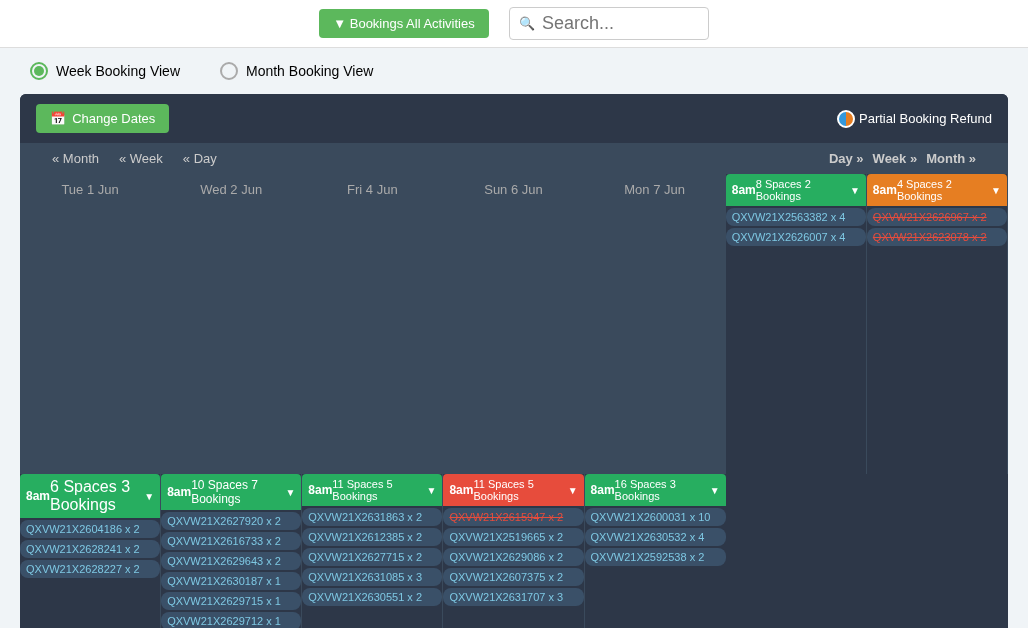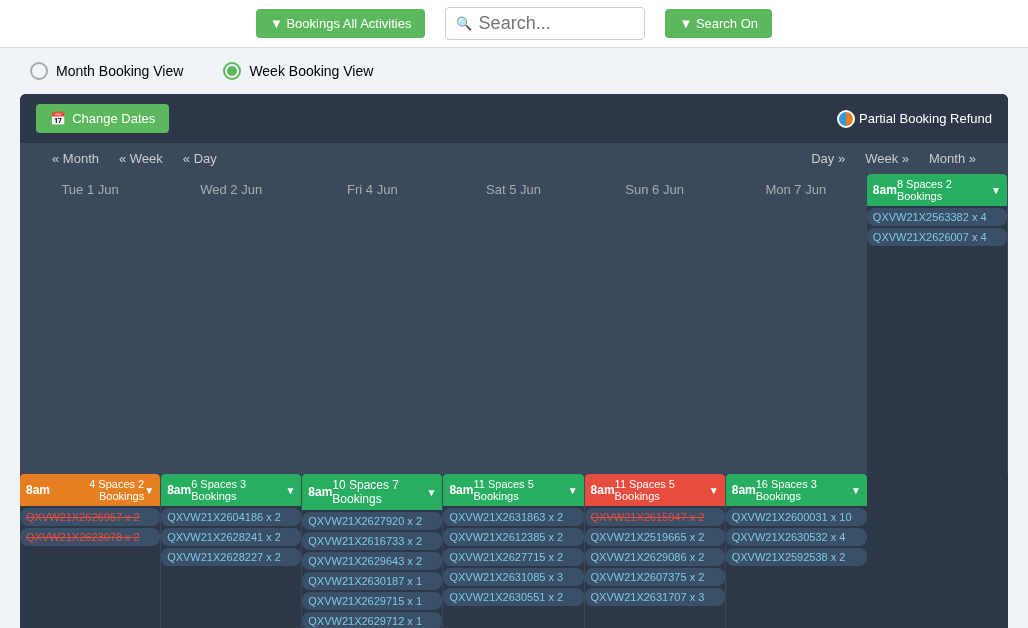--- a/index.html
+++ b/index.html
@@ -134,21 +134,22 @@
     }
     .cal-nav a {
       color: #ccc;
       text-decoration: none;
       font-size: 13px;
       cursor: pointer;
     }
     .cal-nav-right {
       margin-left: auto;
       display: flex;
-      gap: 20px;
+      gap: 9px;
+      font-weight: bold;
     }
 
     
     .cal-grid {
       display: grid;
       grid-template-columns: repeat(7, 1fr);
       background: #2d3748;
     }
 
     
@@ -215,31 +216,30 @@
   </style>
 </head>
 <body>
 
 <div class="top-bar">
   <button class="btn-green">▼ Bookings All Activities</button>
   <div class="search-bar">
     <span class="search-icon">🔍</span>
     <input type="text" placeholder="Search..." style="">
   </div>
-  <button class="btn-green">▼ Search On</button>
 </div>
 
 <div class="view-selector">
+  <label class="radio-label">
+    <div class="radio-circle active"></div>
+    <span>Week Booking View</span>
+  </label>
   <label class="radio-label">
     <div class="radio-circle inactive"></div>
     <span>Month Booking View</span>
-  </label>
-  <label class="radio-label">
-    <div class="radio-circle active"></div>
-    <span>Week Booking View</span>
   </label>
 </div>
 
 <div class="calendar-container">
 
   <div class="cal-toolbar">
     <button class="change-dates-btn">
       <span>📅</span>
       <span>Change Dates</span>
     </button>
@@ -258,45 +258,44 @@
       <a>Week »</a>
       <a>Month »</a>
     </div>
   </div>
 
   <div class="cal-scroll">
     <div class="cal-grid" id="cal-grid">
     <div class="day-header">Tue 1 Jun</div>
         <div class="day-header">Wed 2 Jun</div>
         <div class="day-header">Fri 4 Jun</div>
-        <div class="day-header">Sat 5 Jun</div>
         <div class="day-header">Sun 6 Jun</div>
         <div class="day-header">Mon 7 Jun</div>
         <div class="day-col">
           <div class="time-slot-header bg-green">
             <span>8am</span>
             <span style="font-size:11px; font-weight:normal;">8 Spaces 2 Bookings</span>
             <span class="chevron">▼</span>
           </div>
           <div class="booking-item">QXVW21X2563382 x 4</div>
           <div class="booking-item">QXVW21X2626007 x 4</div>
         </div>
         <div class="day-col">
           <div class="time-slot-header bg-orange">
             <span>8am</span>
-            <span style="font-size:11px; font-weight:normal;text-align:right;">4 Spaces 2 Bookings</span>
+            <span style="font-size:11px; font-weight:normal;">4 Spaces 2 Bookings</span>
             <span class="chevron">▼</span>
           </div>
           <div class="booking-item strikethrough">QXVW21X2626967 x 2</div>
           <div class="booking-item strikethrough">QXVW21X2623078 x 2</div>
         </div>
         <div class="day-col">
           <div class="time-slot-header bg-green">
             <span>8am</span>
-            <span style="font-size:11px; font-weight:normal;">6 Spaces 3 Bookings</span>
+            <span style="font-size:16px; font-weight:normal;">6 Spaces 3 Bookings</span>
             <span class="chevron">▼</span>
           </div>
           <div class="booking-item">QXVW21X2604186 x 2</div>
           <div class="booking-item">QXVW21X2628241 x 2</div>
           <div class="booking-item">QXVW21X2628227 x 2</div>
         </div>
         <div class="day-col">
           <div class="time-slot-header bg-green">
             <span>8am</span>
             <span style="font-size:12px; font-weight:normal;">10 Spaces 7 Bookings</span>

